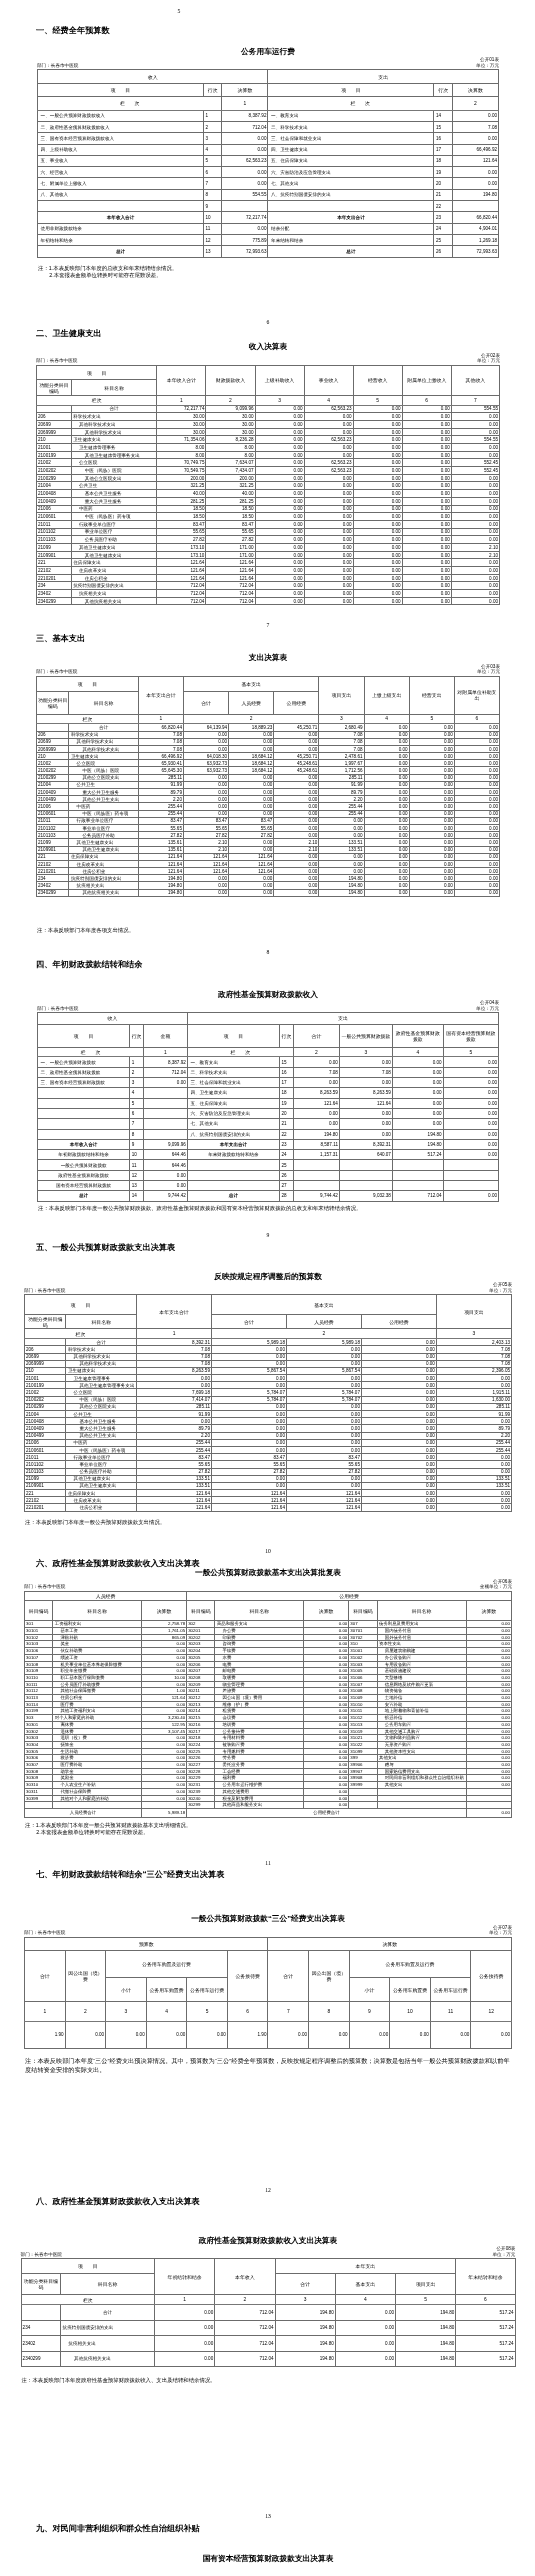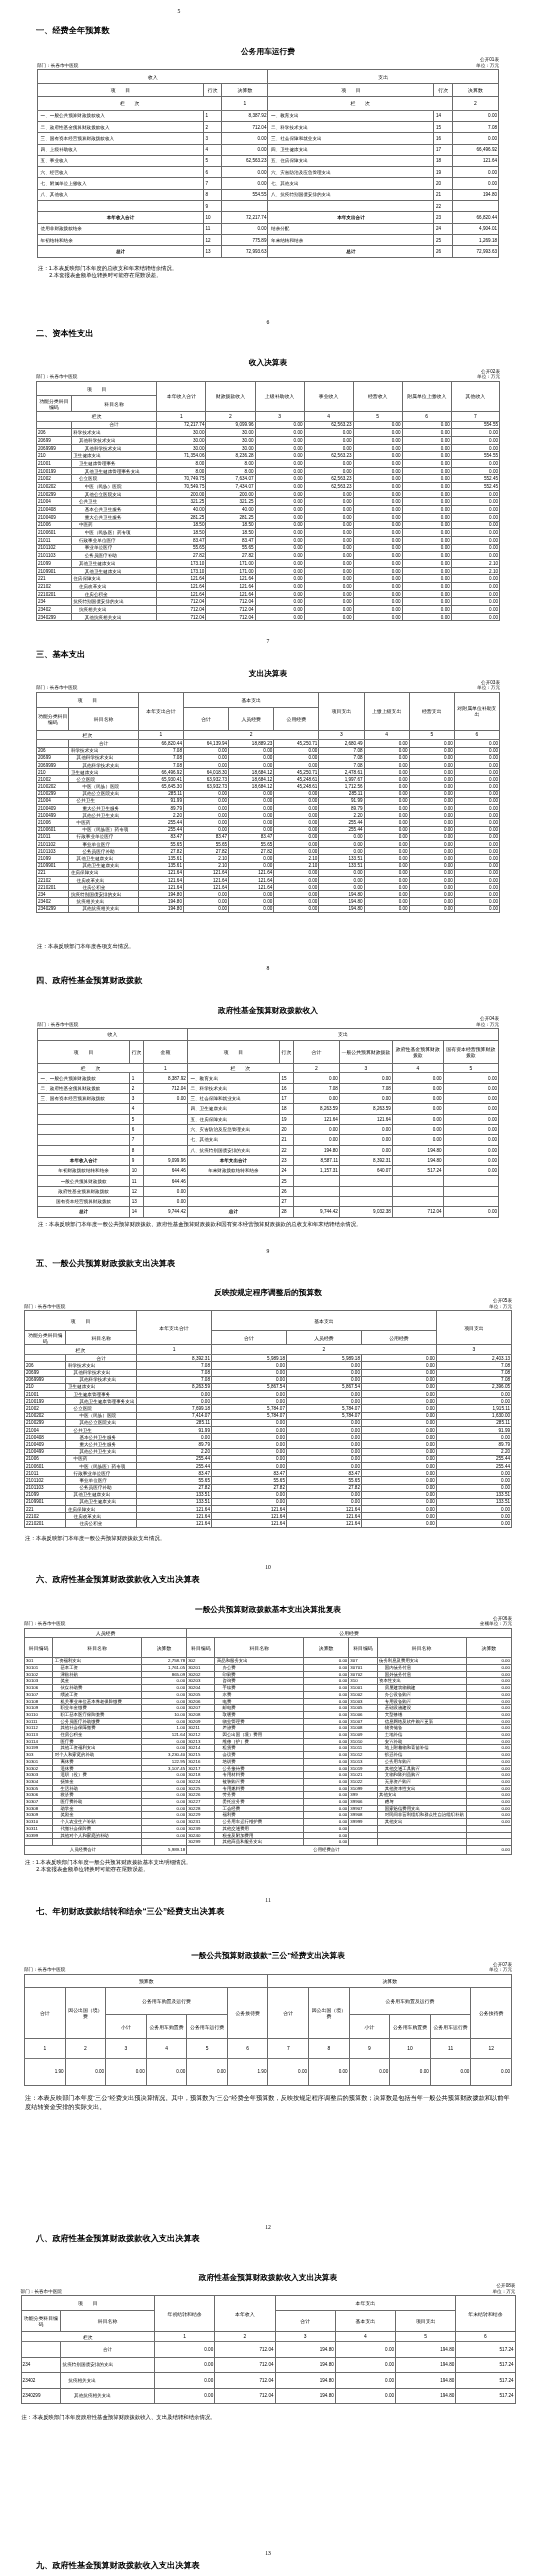--- a/index.html
+++ b/index.html
@@ -41,28 +41,28 @@
   .t6 tfoot td{height:7.7px;}
   .t7{width:488px;margin:1px 0 0 24px;} .t7 tbody tr{height:27px;}
   .t7 thead tr.hr1{height:13.4px;} .t7 thead tr.hr2{height:27px;} .t7 thead tr.hr3{height:24px;}
   .t7 thead tr.lan th{height:18.5px;}
   .t8{width:495px;margin:1px 0 0 20.6px;} .t8 tbody tr{height:15.5px;}
   .t8 thead tr.hr1{height:14.4px;} .t8 thead tr.hr2{height:21.6px;}
   
   #pg5{padding-top:8.2px;}
   #sec1{margin-top:11.3px;} #ttl1{margin-top:11.3px;} #form1{margin-top:1px;}
   #note1{margin-top:7.2px;margin-left:38px;}
-  #pg6{margin-top:39px;} #sec2{margin-top:3.1px;} #ttl2{margin-top:20px;} #form2{margin-top:1px;}
+  #pg6{margin-top:39px;} #sec2{margin-top:3.1px;} #ttl2{margin-top:4px;} #form2{margin-top:1px;}
   #pg7{margin-top:16.5px;} #sec3{margin-top:5.2px;} #ttl3{margin-top:10.3px;} #form3{margin-top:1px;}
   #note3{margin-top:30px;margin-left:37px;}
   #pg8{margin-top:14.4px;} #sec4{margin-top:4.1px;} #ttl4{margin-top:20.6px;} #form4{margin-top:1px;}
   #note4{margin-top:3.1px;margin-left:38px;}
   #pg9{margin-top:19.6px;} #sec5{margin-top:4.1px;} #ttl5{margin-top:19.6px;} #form5{margin-top:1px;}
   #note5{margin-top:7.2px;margin-left:25px;}
-  #pg10{margin-top:21.6px;} #sec6{margin-top:4.1px;} #ttl6{margin-top:21px;} #form6{margin-top:1px;}
+  #pg10{margin-top:21.6px;} #sec6{margin-top:4.1px;} #ttl6{margin-top:0;} #form6{margin-top:1px;}
   #note6{margin-top:4.1px;margin-left:25px;}
   #pg11{margin-top:23px;} #sec7{margin-top:3.1px;} #ttl7{margin-top:35px;} #form7{margin-top:1px;}
   #note7{margin-top:7.2px;margin-left:25px;margin-right:24px;font-size:6.2px;line-height:9.3px;}
   #pg12{margin-top:112px;} #sec8{margin-top:4.1px;} #ttl8{margin-top:29px;} #form8{margin-top:1px;}
   #note8{margin-top:9.3px;margin-left:21.6px;}
   #pg13{margin-top:129px;} #sec9{margin-top:4.1px;} #ttl9{margin-top:20.6px;}
   .m1{margin-left:37px;margin-right:37px;}
   .m2{margin-left:36px;margin-right:36px;}
   .m5{margin-left:24px;margin-right:24px;}
   .m8{margin-left:20.6px;margin-right:20.6px;}
@@ -219,21 +219,21 @@
         </tbody>
     </table>
     <div class="note" id="note1">
       <div>注：1.本表反映部门本年度的总收支和年末结转结余情况。</div>
       <div class="ind">2.本套报表金额单位转换时可能存在尾数误差。</div>
     </div>
   </section>
 
   <section>
     <div class="pageno" id="pg6">6</div>
-    <h2 class="sec" id="sec2">二、资本性支出</h2>
+    <h2 class="sec" id="sec2">二、卫生健康支出</h2>
     <div class="ttl" id="ttl2">收入决算表</div>
     <div class="form m2" id="form2">公开02表</div>
     <div class="meta m2">
       <span>部门：长春市中医院</span>
       <span>单位：万元</span>
     </div>
     <table class="t2">
       <colgroup>
           <col style="width:7.5%">
           <col style="width:18.5%">
@@ -902,21 +902,21 @@
           </tr>
         </tbody>
     </table>
     <div class="note" id="note3">
       <div>注：本表反映部门本年度各项支出情况。</div>
     </div>
   </section>
 
   <section>
     <div class="pageno" id="pg8">8</div>
-    <h2 class="sec" id="sec4">四、政府性基金预算财政拨款</h2>
+    <h2 class="sec" id="sec4">四、年初财政拨款结转和结余</h2>
     <div class="ttl" id="ttl4">政府性基金预算财政拨款收入</div>
     <div class="form m1" id="form4">公开04表</div>
     <div class="meta m1">
       <span>部门：长春市中医院</span>
       <span>单位：万元</span>
     </div>
     <table class="t4">
       <colgroup>
           <col style="width:20%">
           <col style="width:3%">
@@ -1904,19 +1904,19 @@
           </tr>
         </tbody>
     </table>
     <div class="note" id="note8">
       <div>注：本表反映部门本年度政府性基金预算财政拨款收入、支出及结转和结余情况。</div>
     </div>
   </section>
 
   <section>
     <div class="pageno" id="pg13">13</div>
-    <h2 class="sec" id="sec9">九、政府性基金预算财政拨款收入支出决算表</h2>
+    <h2 class="sec" id="sec9">九、对民间非营利组织和群众性自治组织补贴</h2>
     <div class="ttl" id="ttl9">国有资本经营预算财政拨款支出决算表</div>
 
   </section>
 
 </div>
 
 
 </body></html>

